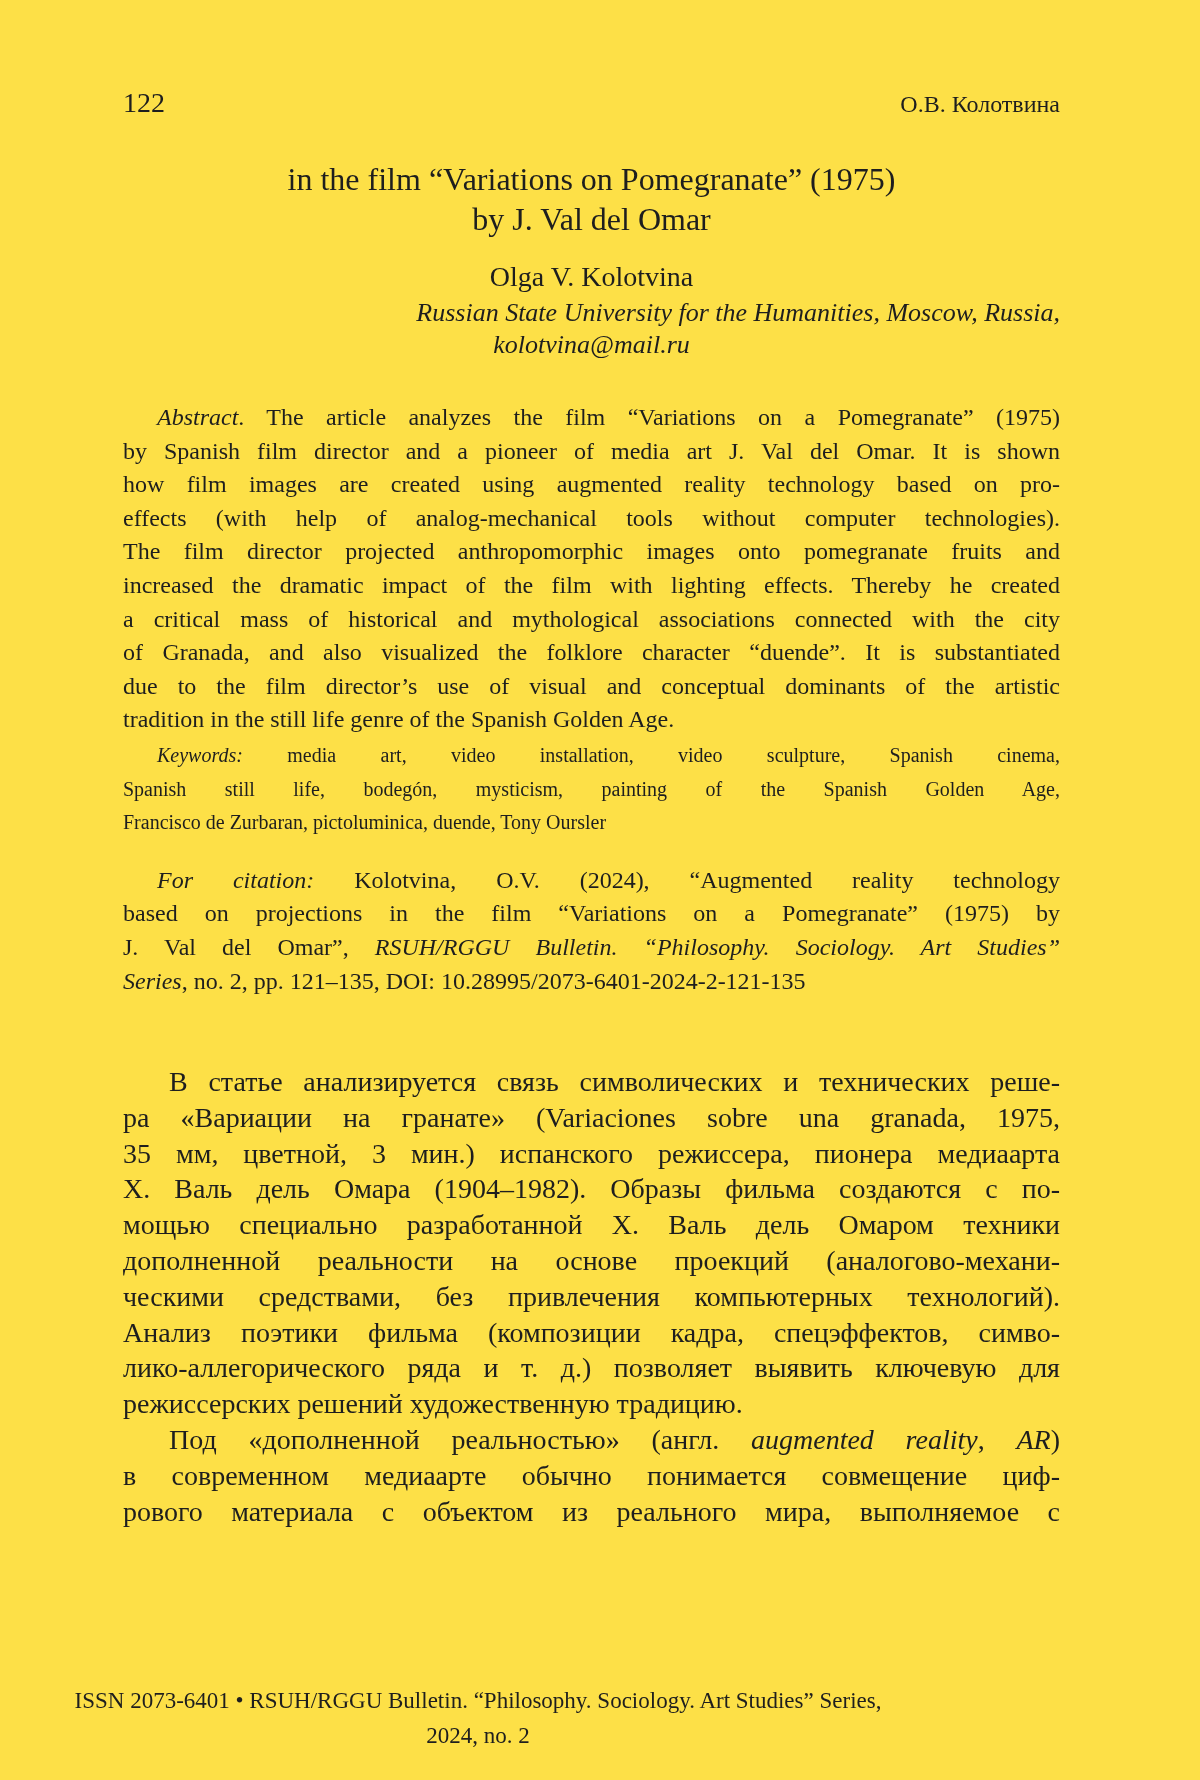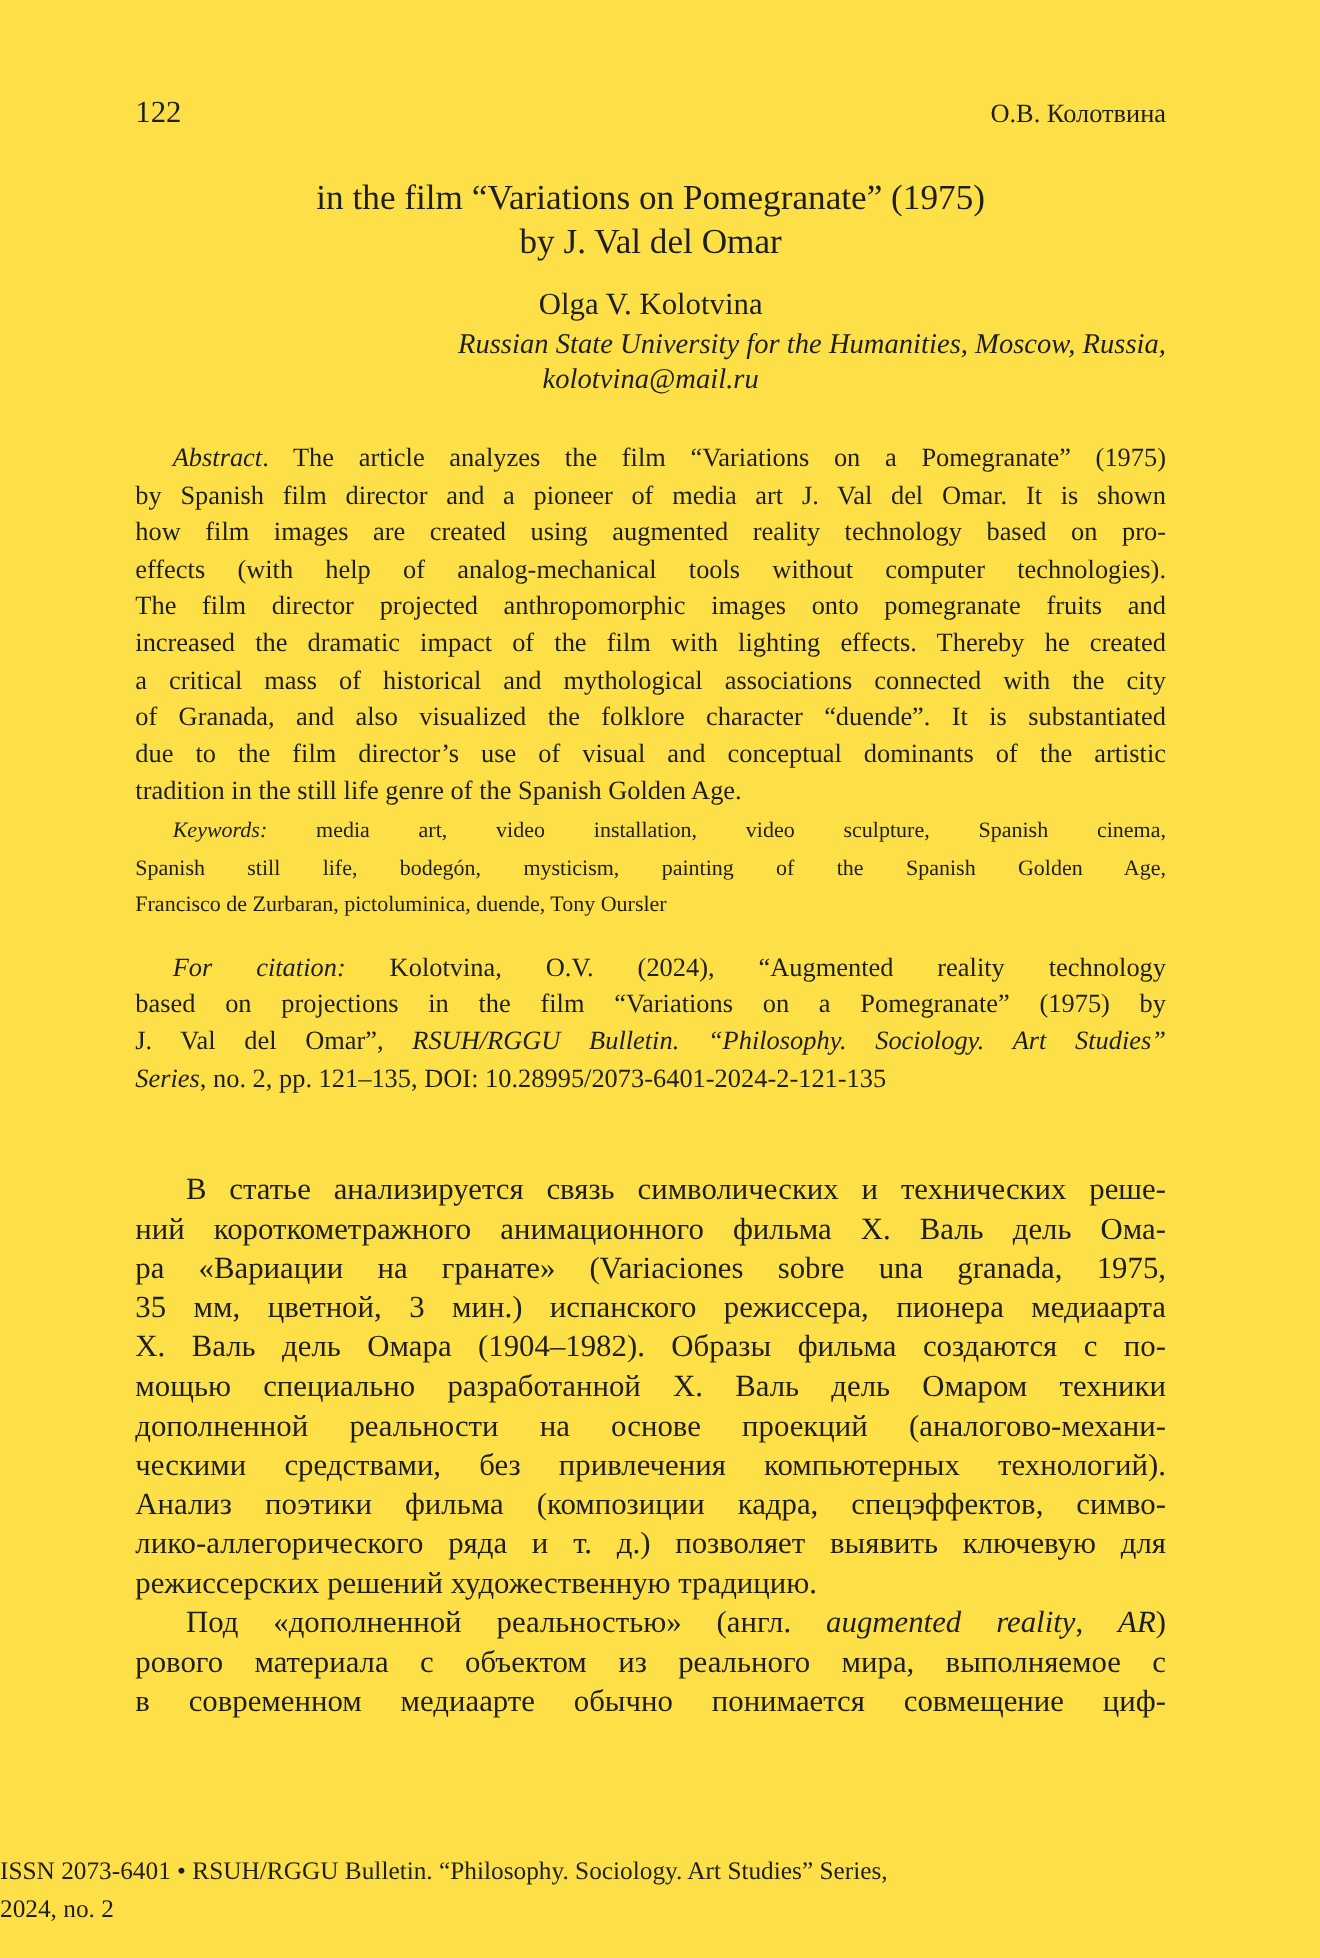--- a/index.html
+++ b/index.html
@@ -30,21 +30,21 @@
 
   .cent .tline { text-align:center; }
   .just .tline { text-align:justify; text-align-last:justify; }
   .just .tline.lastline { text-align-last:left; }
   .tline.ind { text-indent:34px; }
   .ru1 .tline.ind, .ru2 .tline.ind { text-indent:46px; }
   .it { font-style:italic; }
 
   .footer {
     position:absolute; left:0; top:1683px; width:956px;
-    text-align:left; font-size:23px; line-height:35px;
+    text-align:center; font-size:23px; line-height:35px;
   }
 </style>
 </head>
 <body>
 
 <div class="page">
   <div class="content">
 
     <div class="header-row">
       <div class="pagenum">122</div>
@@ -81,36 +81,35 @@
 
     <div class="citation just">
         <div class="tline ind"><span class="it">For citation:</span><span> Kolotvina, O.V. (2024), “Augmented reality technology</span></div>
         <div class="tline"><span>based on projections in the film “Variations on a Pomegranate” (1975) by</span></div>
         <div class="tline"><span>J. Val del Omar”, </span><span class="it">RSUH/RGGU Bulletin. “Philosophy. Sociology. Art Studies”</span></div>
         <div class="tline lastline"><span class="it">Series</span><span>, no. 2, pp. 121–135, DOI: 10.28995/2073-6401-2024-2-121-135</span></div>
       </div>
 
     <div class="ru1 just">
         <div class="tline ind"><span>В статье анализируется связь символических и технических реше-</span></div>
-        <div class="tline"><span>ний короткометражного анимационного фильма Х. Валь дель Ома-</span></div>
         <div class="tline"><span>ра «Вариации на гранате» (Variaciones sobre una granada, 1975,</span></div>
         <div class="tline"><span>35 мм, цветной, 3 мин.) испанского режиссера, пионера медиаарта</span></div>
         <div class="tline"><span>Х. Валь дель Омара (1904–1982). Образы фильма создаются с по-</span></div>
         <div class="tline"><span>мощью специально разработанной Х. Валь дель Омаром техники</span></div>
         <div class="tline"><span>дополненной реальности на основе проекций (аналогово-механи-</span></div>
         <div class="tline"><span>ческими средствами, без привлечения компьютерных технологий).</span></div>
         <div class="tline"><span>Анализ поэтики фильма (композиции кадра, спецэффектов, симво-</span></div>
         <div class="tline"><span>лико-аллегорического ряда и т. д.) позволяет выявить ключевую для</span></div>
         <div class="tline lastline"><span>режиссерских решений художественную традицию.</span></div>
       </div>
 
     <div class="ru2 just">
         <div class="tline ind"><span>Под «дополненной реальностью» (англ. </span><span class="it">augmented reality</span><span>, </span><span class="it">AR</span><span>)</span></div>
+        <div class="tline"><span>в современном медиаарте обычно понимается совмещение циф-</span></div>
         <div class="tline"><span>рового материала с объектом из реального мира, выполняемое с</span></div>
-        <div class="tline"><span>в современном медиаарте обычно понимается совмещение циф-</span></div>
       </div>
 
   </div>
 
   <div class="footer">
     <div>ISSN 2073-6401 • RSUH/RGGU Bulletin. “Philosophy. Sociology. Art Studies” Series,</div>
     <div>2024, no. 2</div>
   </div>
 </div>
 

